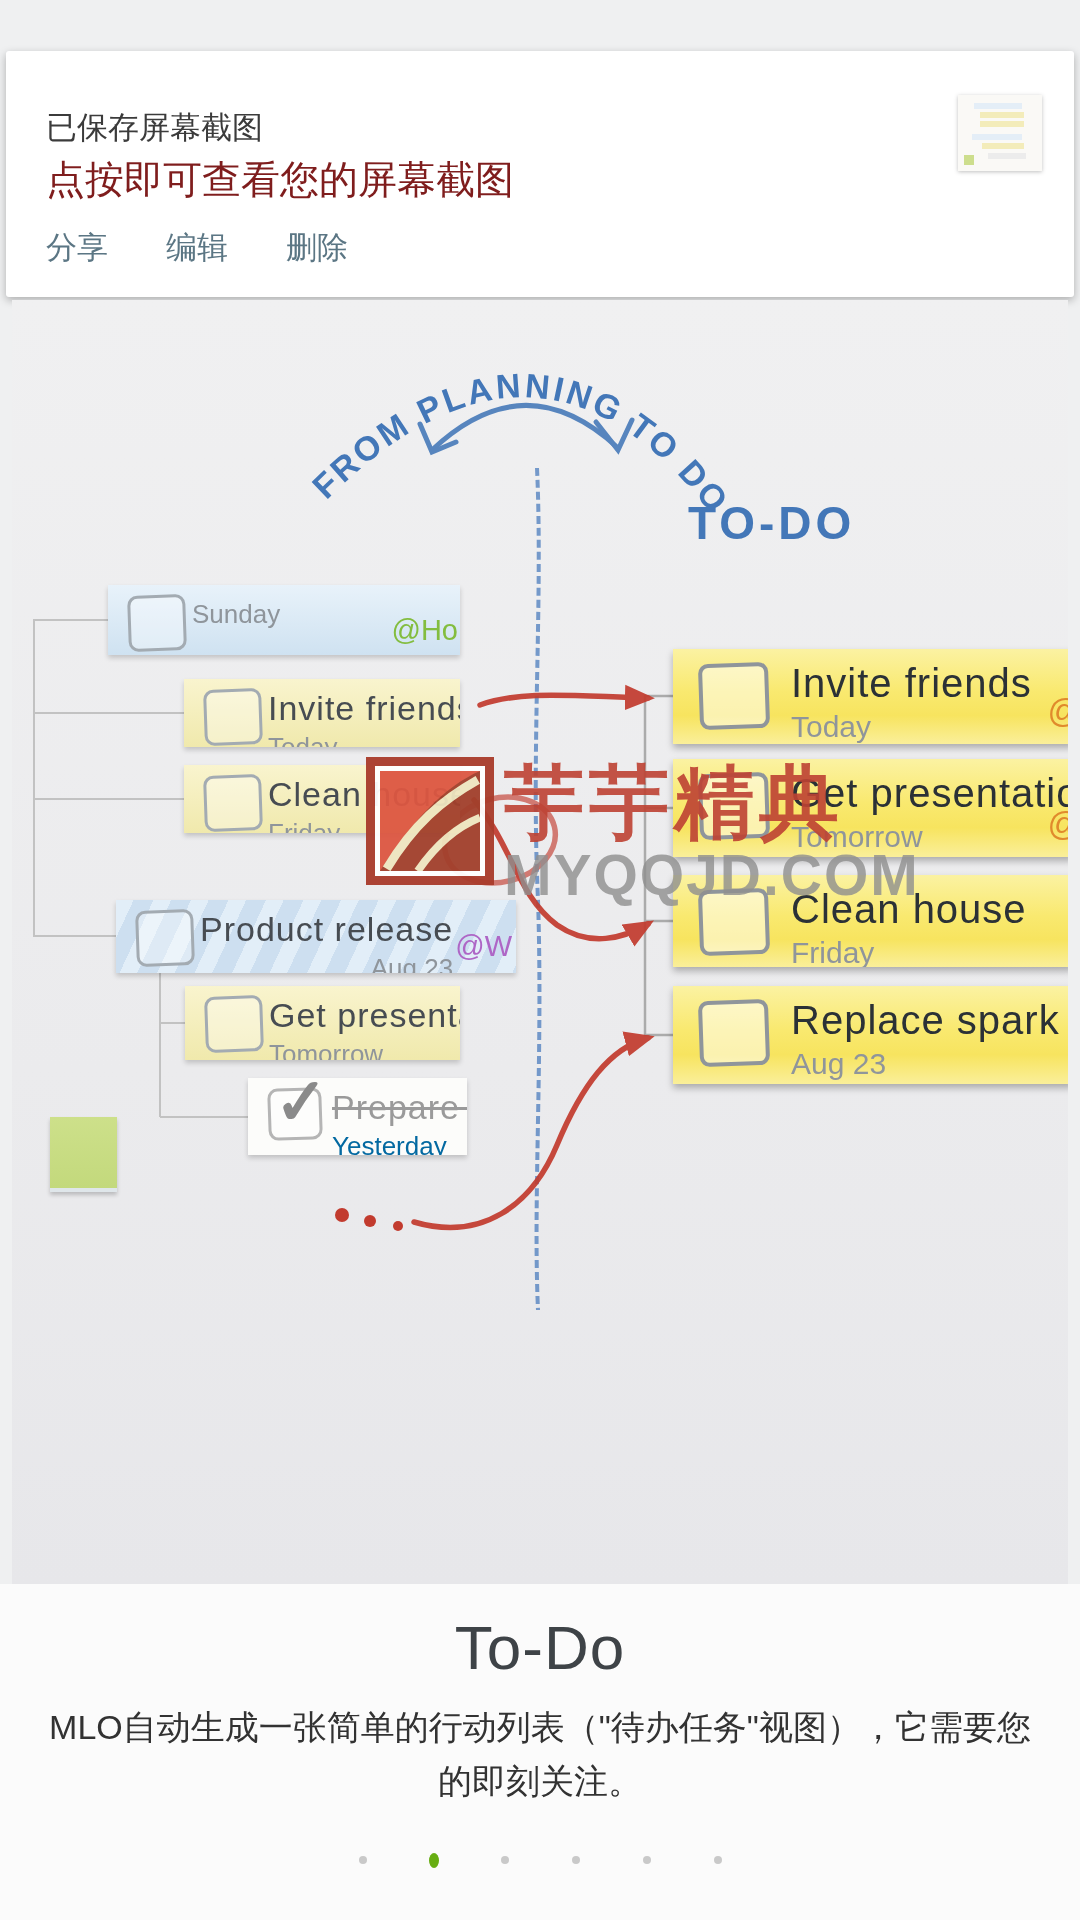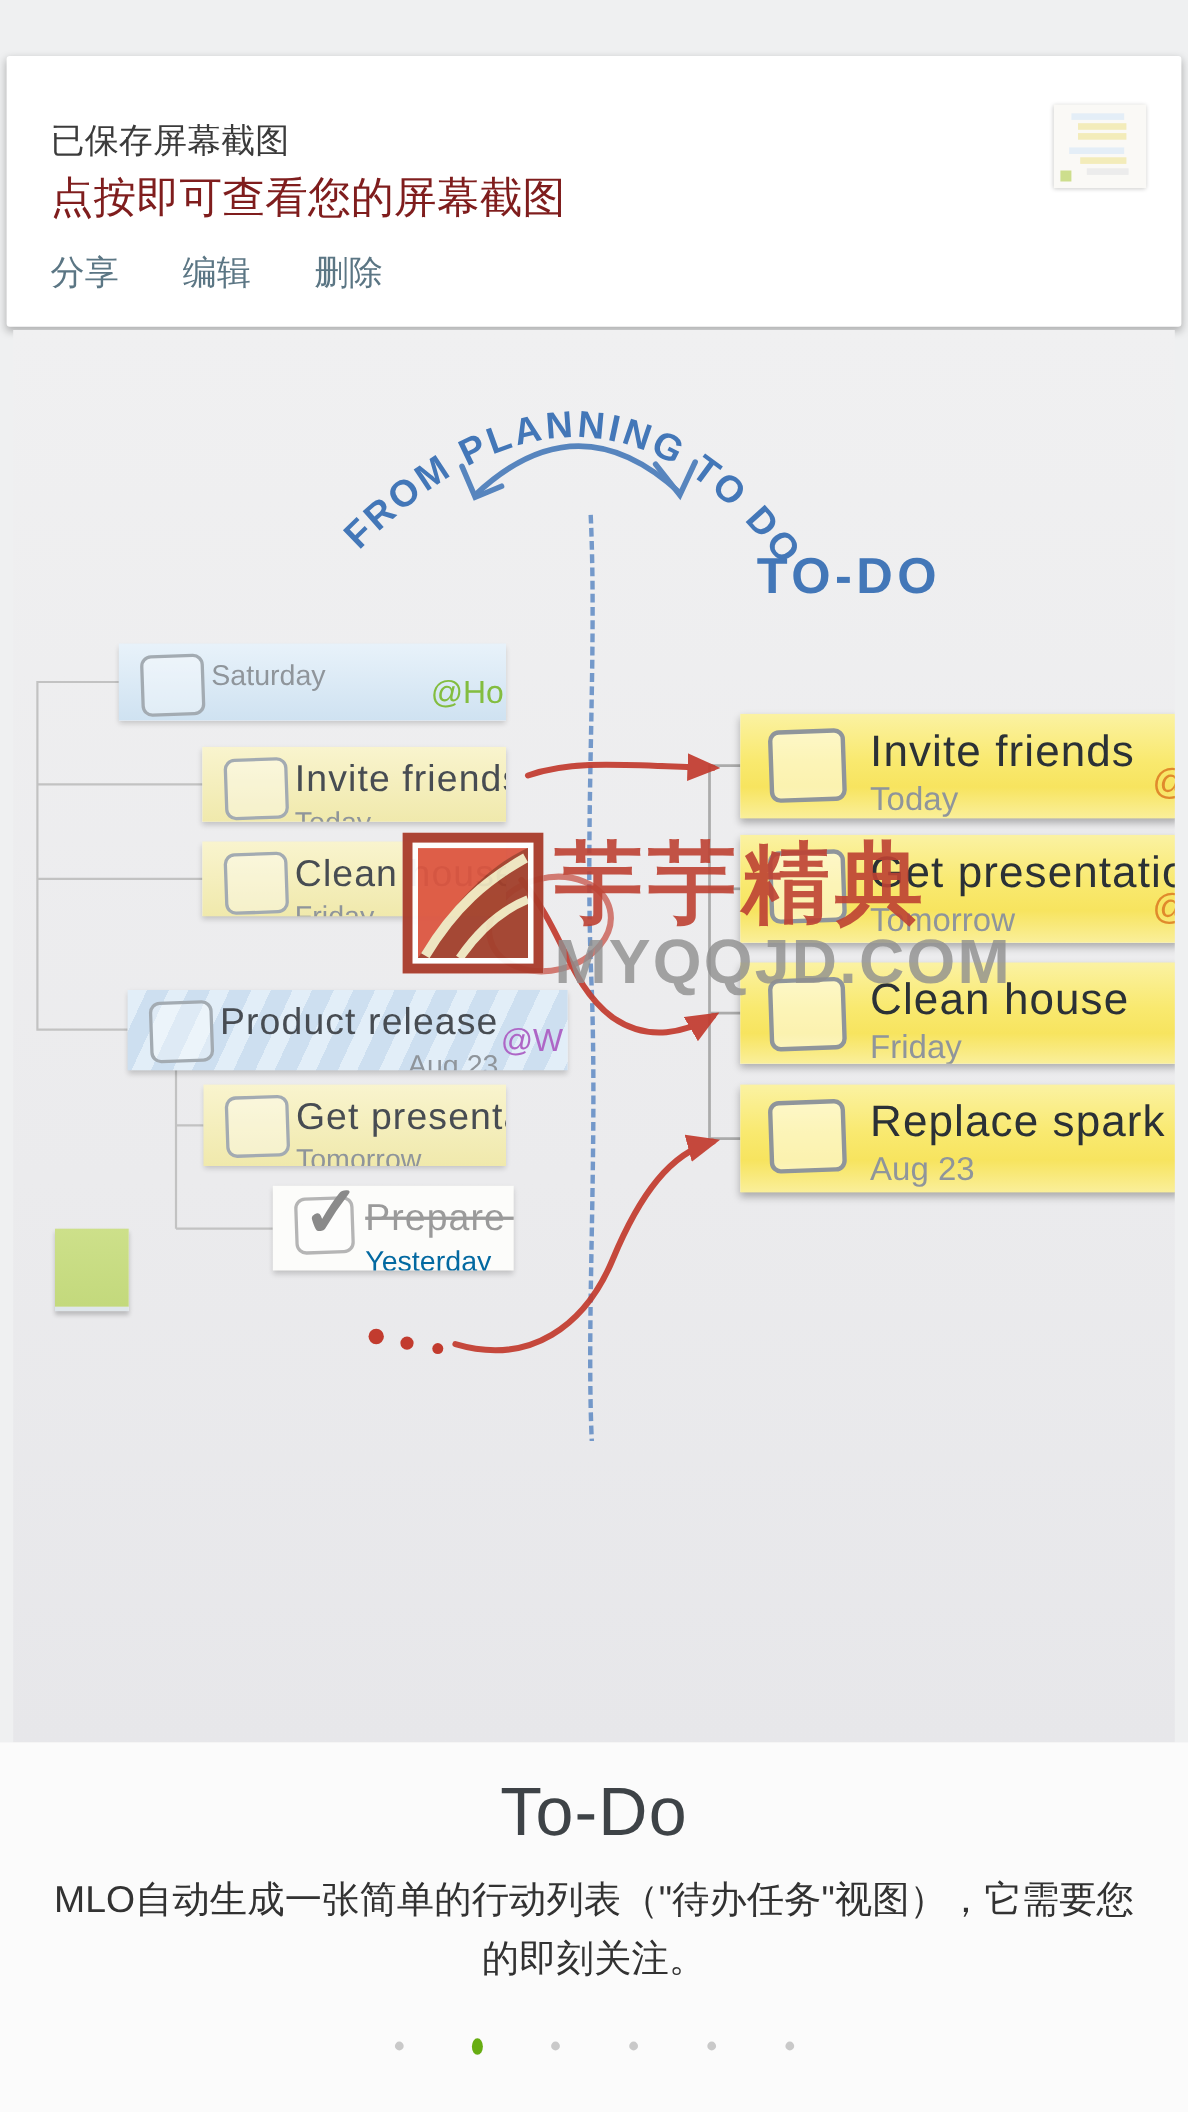--- a/index.html
+++ b/index.html
@@ -145,21 +145,21 @@
         <circle cx="358" cy="921" r="6"></circle>
         <circle cx="386" cy="926" r="5"></circle>
       </g>
     </svg>
 
     <div class="heading h-todo">TO-DO</div>
 
     <div class="note n-blue" style="left:96px;top:285px;width:352px;height:70px;">
       <span class="cb cb-l"></span>
       <div class="txt">
-        <div class="date">Saturday</div>
+        <div class="date">Sunday</div>
       </div>
       <span class="tag green" style="right:2px;bottom:8px;">@Ho</span>
     </div>
 
     <div class="note n-yellow" style="left:172px;top:379px;width:276px;height:68px;">
       <span class="cb cb-l"></span>
       <div class="txt">
         <div class="title">Invite friends</div>
         <div class="date">Today</div>
       </div>

